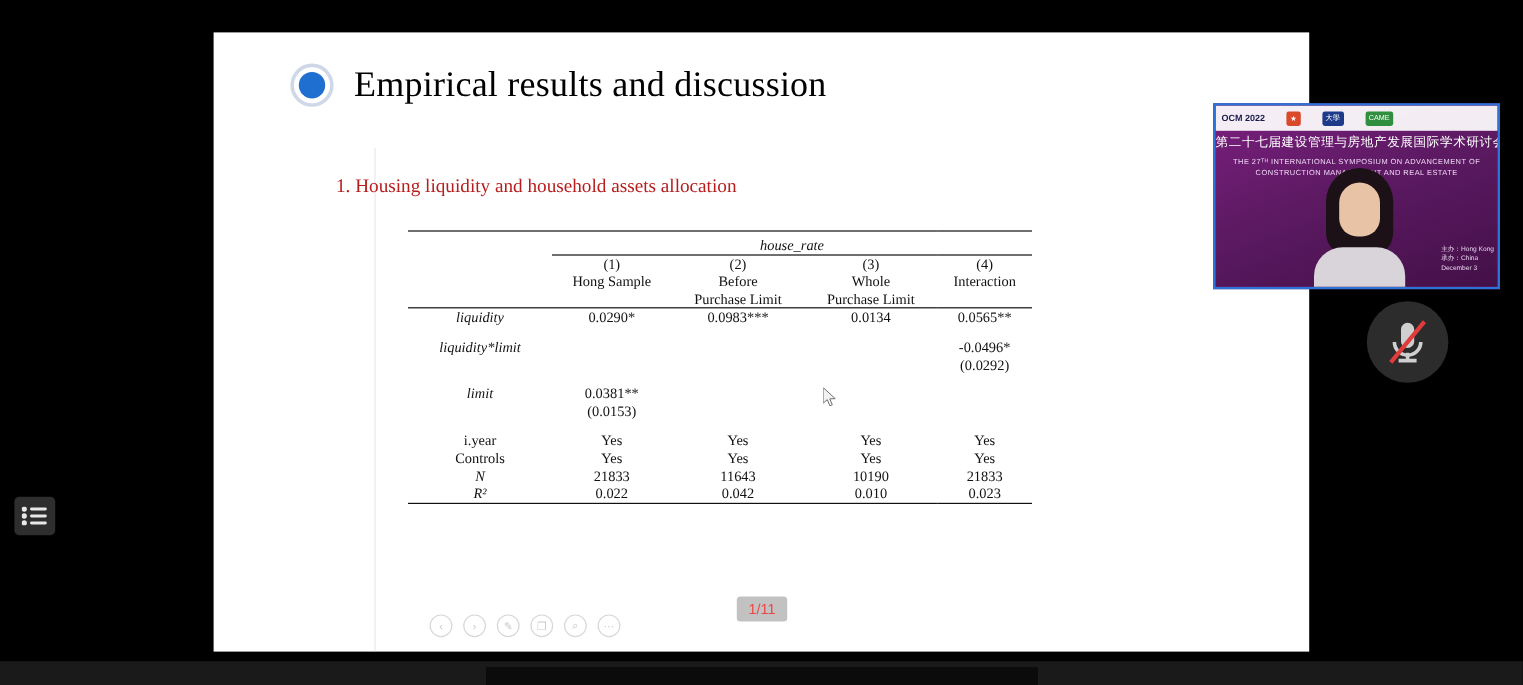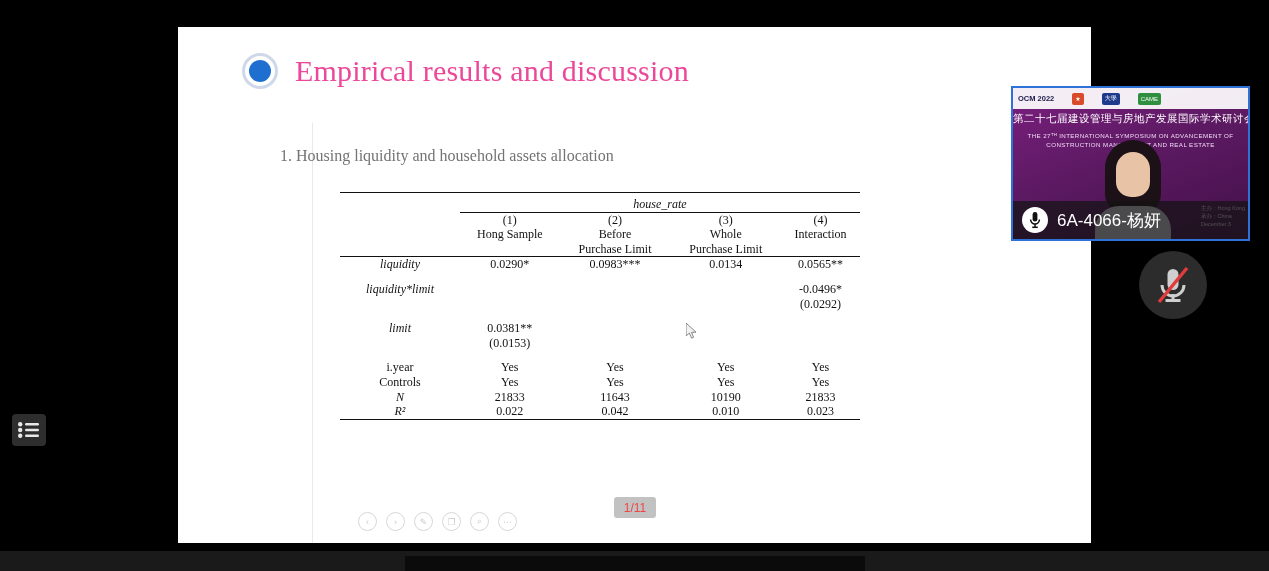--- a/index.html
+++ b/index.html
@@ -51,31 +51,31 @@
   .title-bullet .inner {
     width: 22px;
     height: 22px;
     border-radius: 50%;
     background: #1f6fd0;
   }
   .slide-title {
     margin-left: 17px;
     font-family: "Liberation Serif", serif;
     font-size: 30px;
-    color: #ec4899;
+    color: #000000;
     letter-spacing: 0.2px;
     white-space: nowrap;
   }
   .slide-sub {
     position: absolute;
     left: 102px;
     top: 120px;
     font-family: "Liberation Serif", serif;
     font-size: 16px;
-    color: #737373;
+    color: #b91c1c;
   }
 
   
   .slide-divider {
     position: absolute;
     left: 134px;
     top: 96px;
     width: 1px;
     height: 420px;
     background: #e9e9e9;
@@ -505,31 +505,20 @@
       <div class="vid-face"></div>
       <div class="vid-body"></div>
     </div>
 
     <div class="vid-rightcol">
       <div>主办：Hong Kong</div>
       <div>承办：China</div>
       <div>December 3</div>
     </div>
 
-    <div class="vid-namebar">
-      <span class="mic-badge">
-        <svg width="14" height="18" viewBox="0 0 14 18">
-          <rect x="4.6" y="1" width="4.8" height="9.6" rx="2.4" fill="#111"></rect>
-          <path d="M2.6 8.6 a4.4 4.4 0 0 0 8.8 0" fill="none" stroke="#111" stroke-width="1.5"></path>
-          <line x1="7" y1="13" x2="7" y2="16" stroke="#111" stroke-width="1.5"></line>
-          <line x1="4.2" y1="16.3" x2="9.8" y2="16.3" stroke="#111" stroke-width="1.5"></line>
-        </svg>
-      </span>
-      <span class="vid-name">6A-4066-杨妍</span>
-    </div>
   </div>
 
   <div id="mute-button">
     <svg width="38" height="44" viewBox="0 0 38 44">
       <rect x="13.5" y="6" width="11" height="21" rx="5.5" fill="#cfcfcf"></rect>
       <path d="M8 22 a11 11 0 0 0 22 0" fill="none" stroke="#cfcfcf" stroke-width="3"></path>
       <line x1="19" y1="31" x2="19" y2="37" stroke="#cfcfcf" stroke-width="3"></line>
       <line x1="11.5" y1="37.5" x2="26.5" y2="37.5" stroke="#cfcfcf" stroke-width="3"></line>
       <line x1="5" y1="39" x2="33" y2="5" stroke="#e23b3b" stroke-width="3.4"></line>
     </svg>

